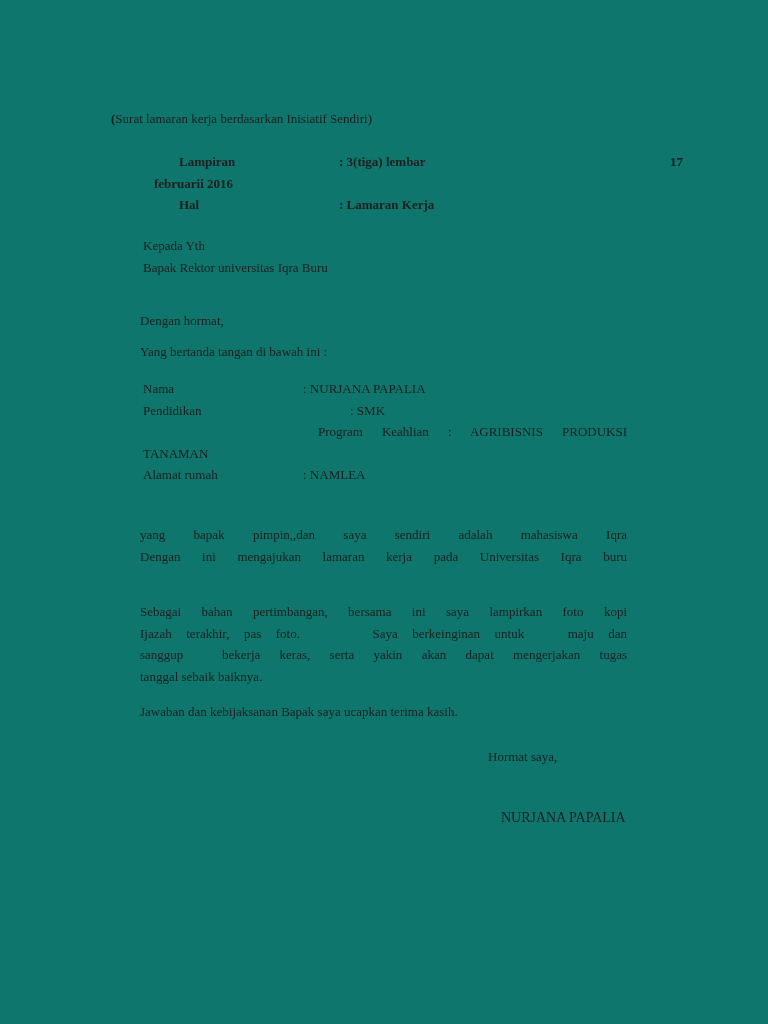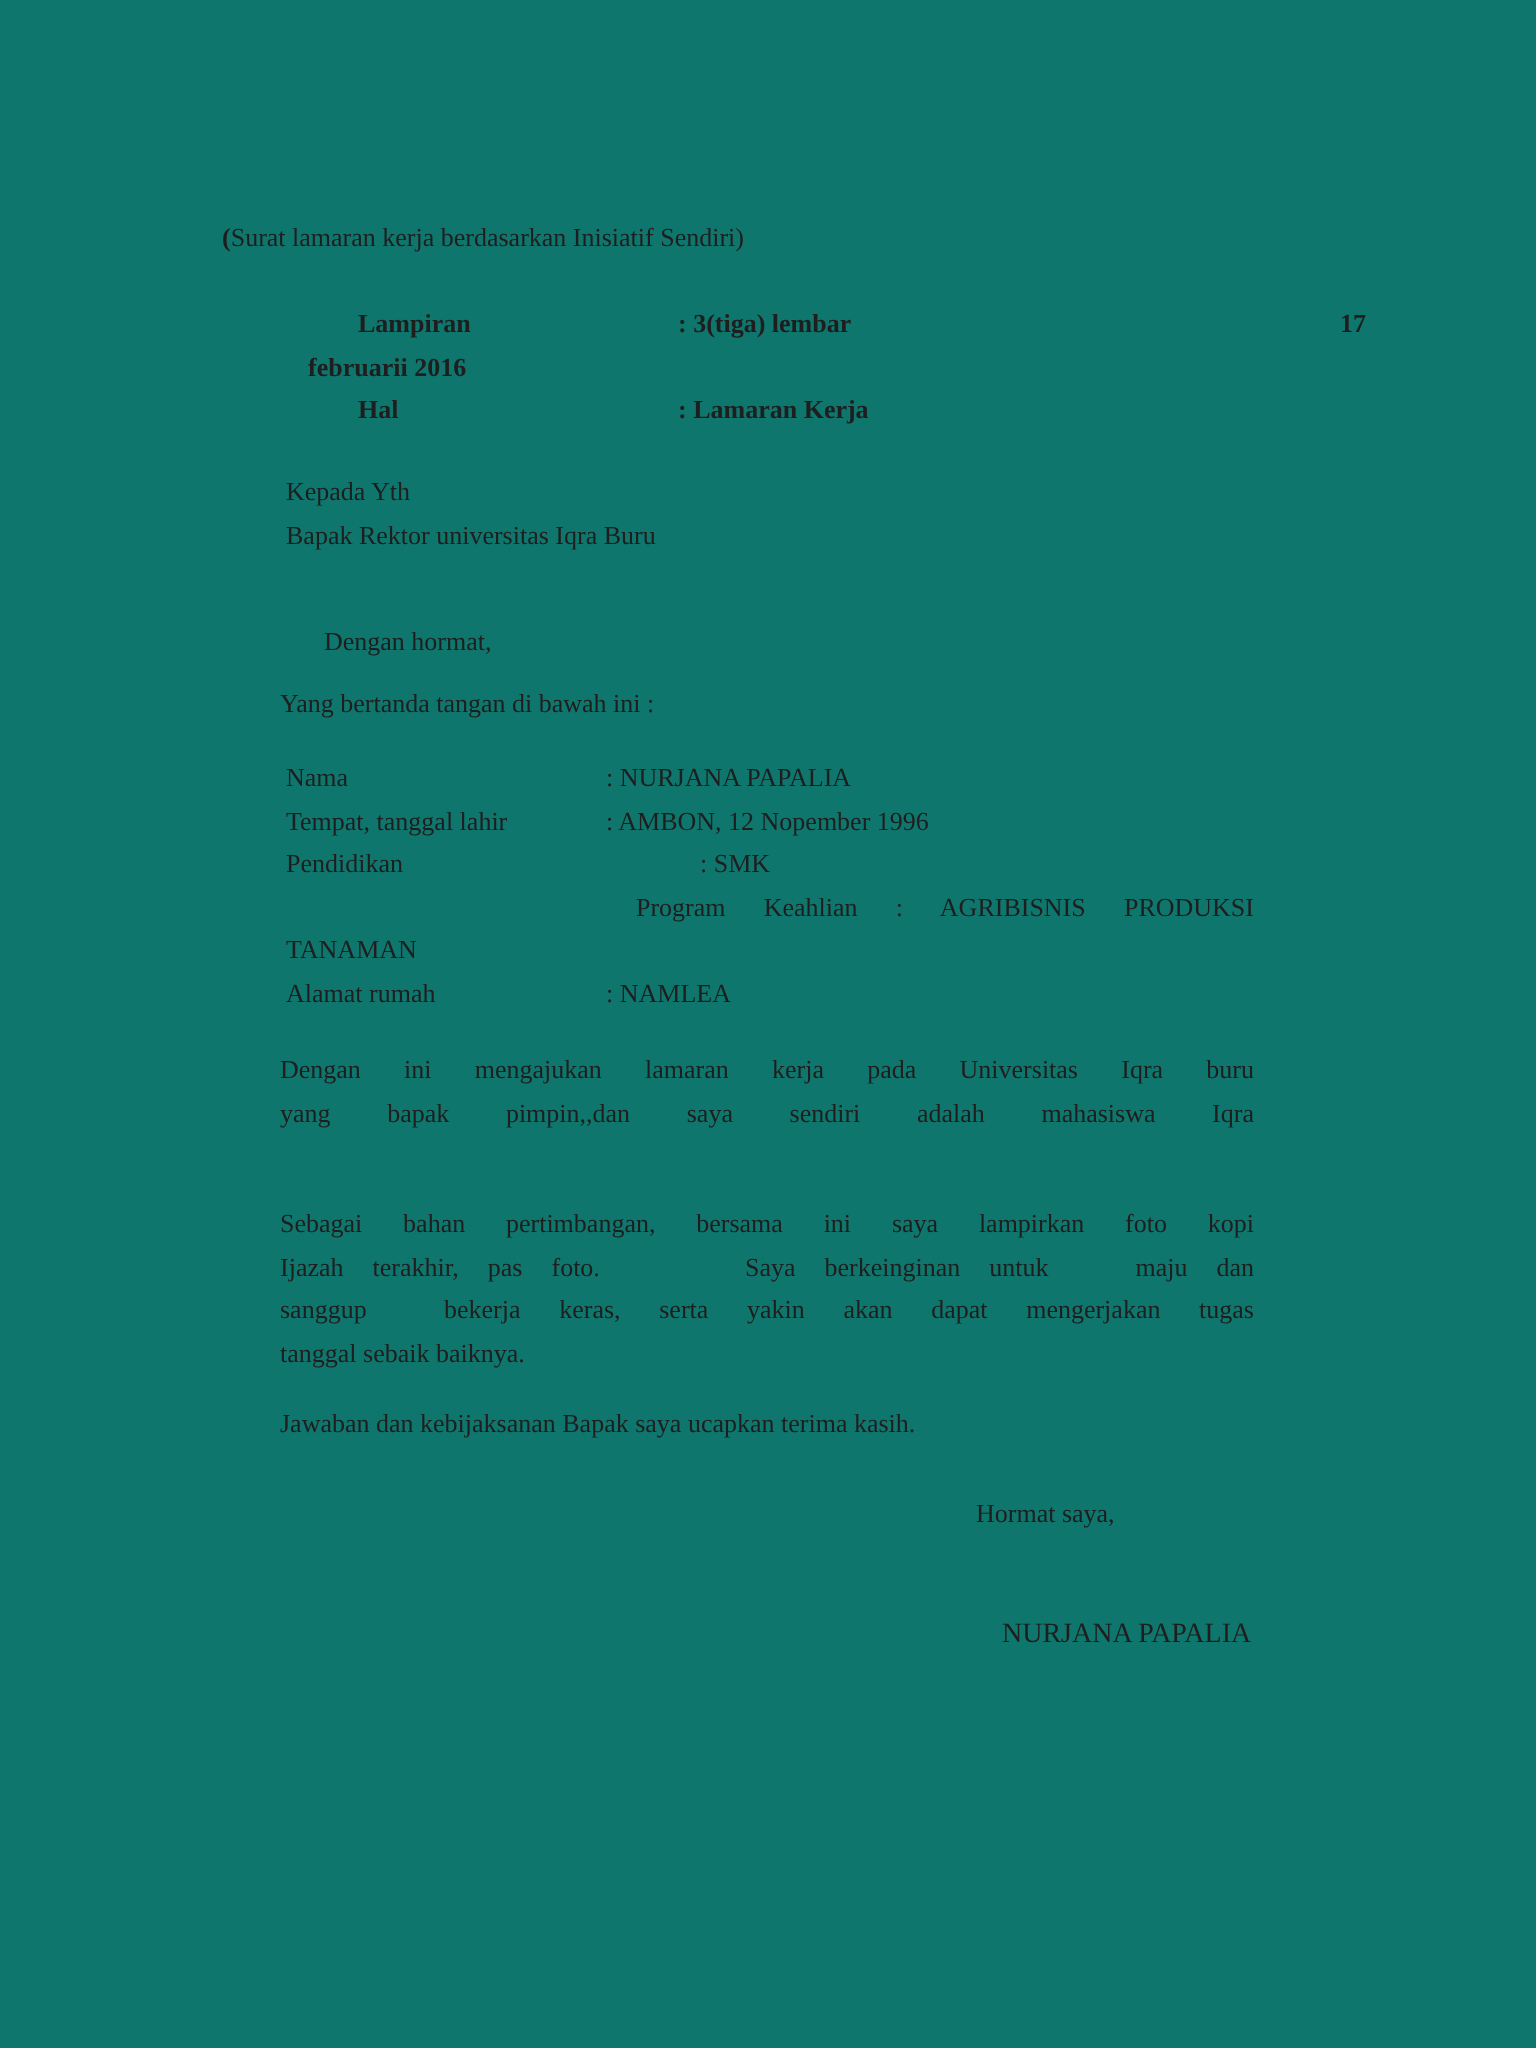--- a/index.html
+++ b/index.html
@@ -26,21 +26,21 @@
 
   
   .headerblock { left: 118px; top: 151px; width: 529px; font-weight: bold; margin-left: 36px; }
   .hrow { display: flex; }
   .hlabel { margin-left: 25px; width: 160px; flex-shrink: 0; }
   .hright { margin-left: auto; }
 
   
   .recipient { left: 143px; top: 235px; }
 
-  .salutation { left: 140px; top: 310px; margin-left: 22px; }
+  .salutation { left: 140px; top: 310px; }
   .opening { left: 140px; top: 341px; }
 
   
   .details { left: 143px; top: 378px; width: 484px; }
   .drow { display: flex; }
   .dlabel { width: 160px; flex-shrink: 0; }
   .dvalue-shift { margin-left: 47px; }
   .programline {
     text-indent: 175px;
     text-align: justify;
@@ -86,38 +86,34 @@
 
   <div class="abs salutation">Dengan hormat,</div>
   <div class="abs opening">Yang bertanda tangan di bawah ini :</div>
 
   <div class="abs details">
     <div class="drow">
       <span class="dlabel">Nama</span>
       <span>: NURJANA PAPALIA</span>
     </div>
     <div class="drow">
-      <span class="dlabel">Tempat, tanggal lahir</span>
-      <span>: AMBON, 12 Nopember 1996</span>
-    </div>
-    <div class="drow">
       <span class="dlabel">Pendidikan</span>
       <span class="dvalue-shift">: SMK</span>
     </div>
     <div class="programline">Program Keahlian : AGRIBISNIS PRODUKSI</div>
     <div>TANAMAN</div>
     <div class="drow">
       <span class="dlabel">Alamat rumah</span>
       <span>: NAMLEA</span>
     </div>
   </div>
 
   <div class="abs para1">
+    <div class="jline">yang bapak pimpin,,dan saya sendiri adalah mahasiswa Iqra</div>
     <div class="jline">Dengan ini mengajukan lamaran kerja pada Universitas Iqra buru</div>
-    <div class="jline">yang bapak pimpin,,dan saya sendiri adalah mahasiswa Iqra</div>
   </div>
 
   <div class="abs para2">
     <div class="jline">Sebagai bahan pertimbangan, bersama ini saya lampirkan foto kopi</div>
     <div class="jline">Ijazah terakhir, pas foto.&nbsp;&nbsp;&nbsp;&nbsp; Saya berkeinginan untuk&nbsp;&nbsp; maju dan</div>
     <div class="jline">sanggup&nbsp; bekerja keras, serta yakin akan dapat mengerjakan tugas</div>
     <div>tanggal sebaik baiknya.</div>
   </div>
 
   <div class="abs para3">Jawaban dan kebijaksanan Bapak saya ucapkan terima kasih.</div>

